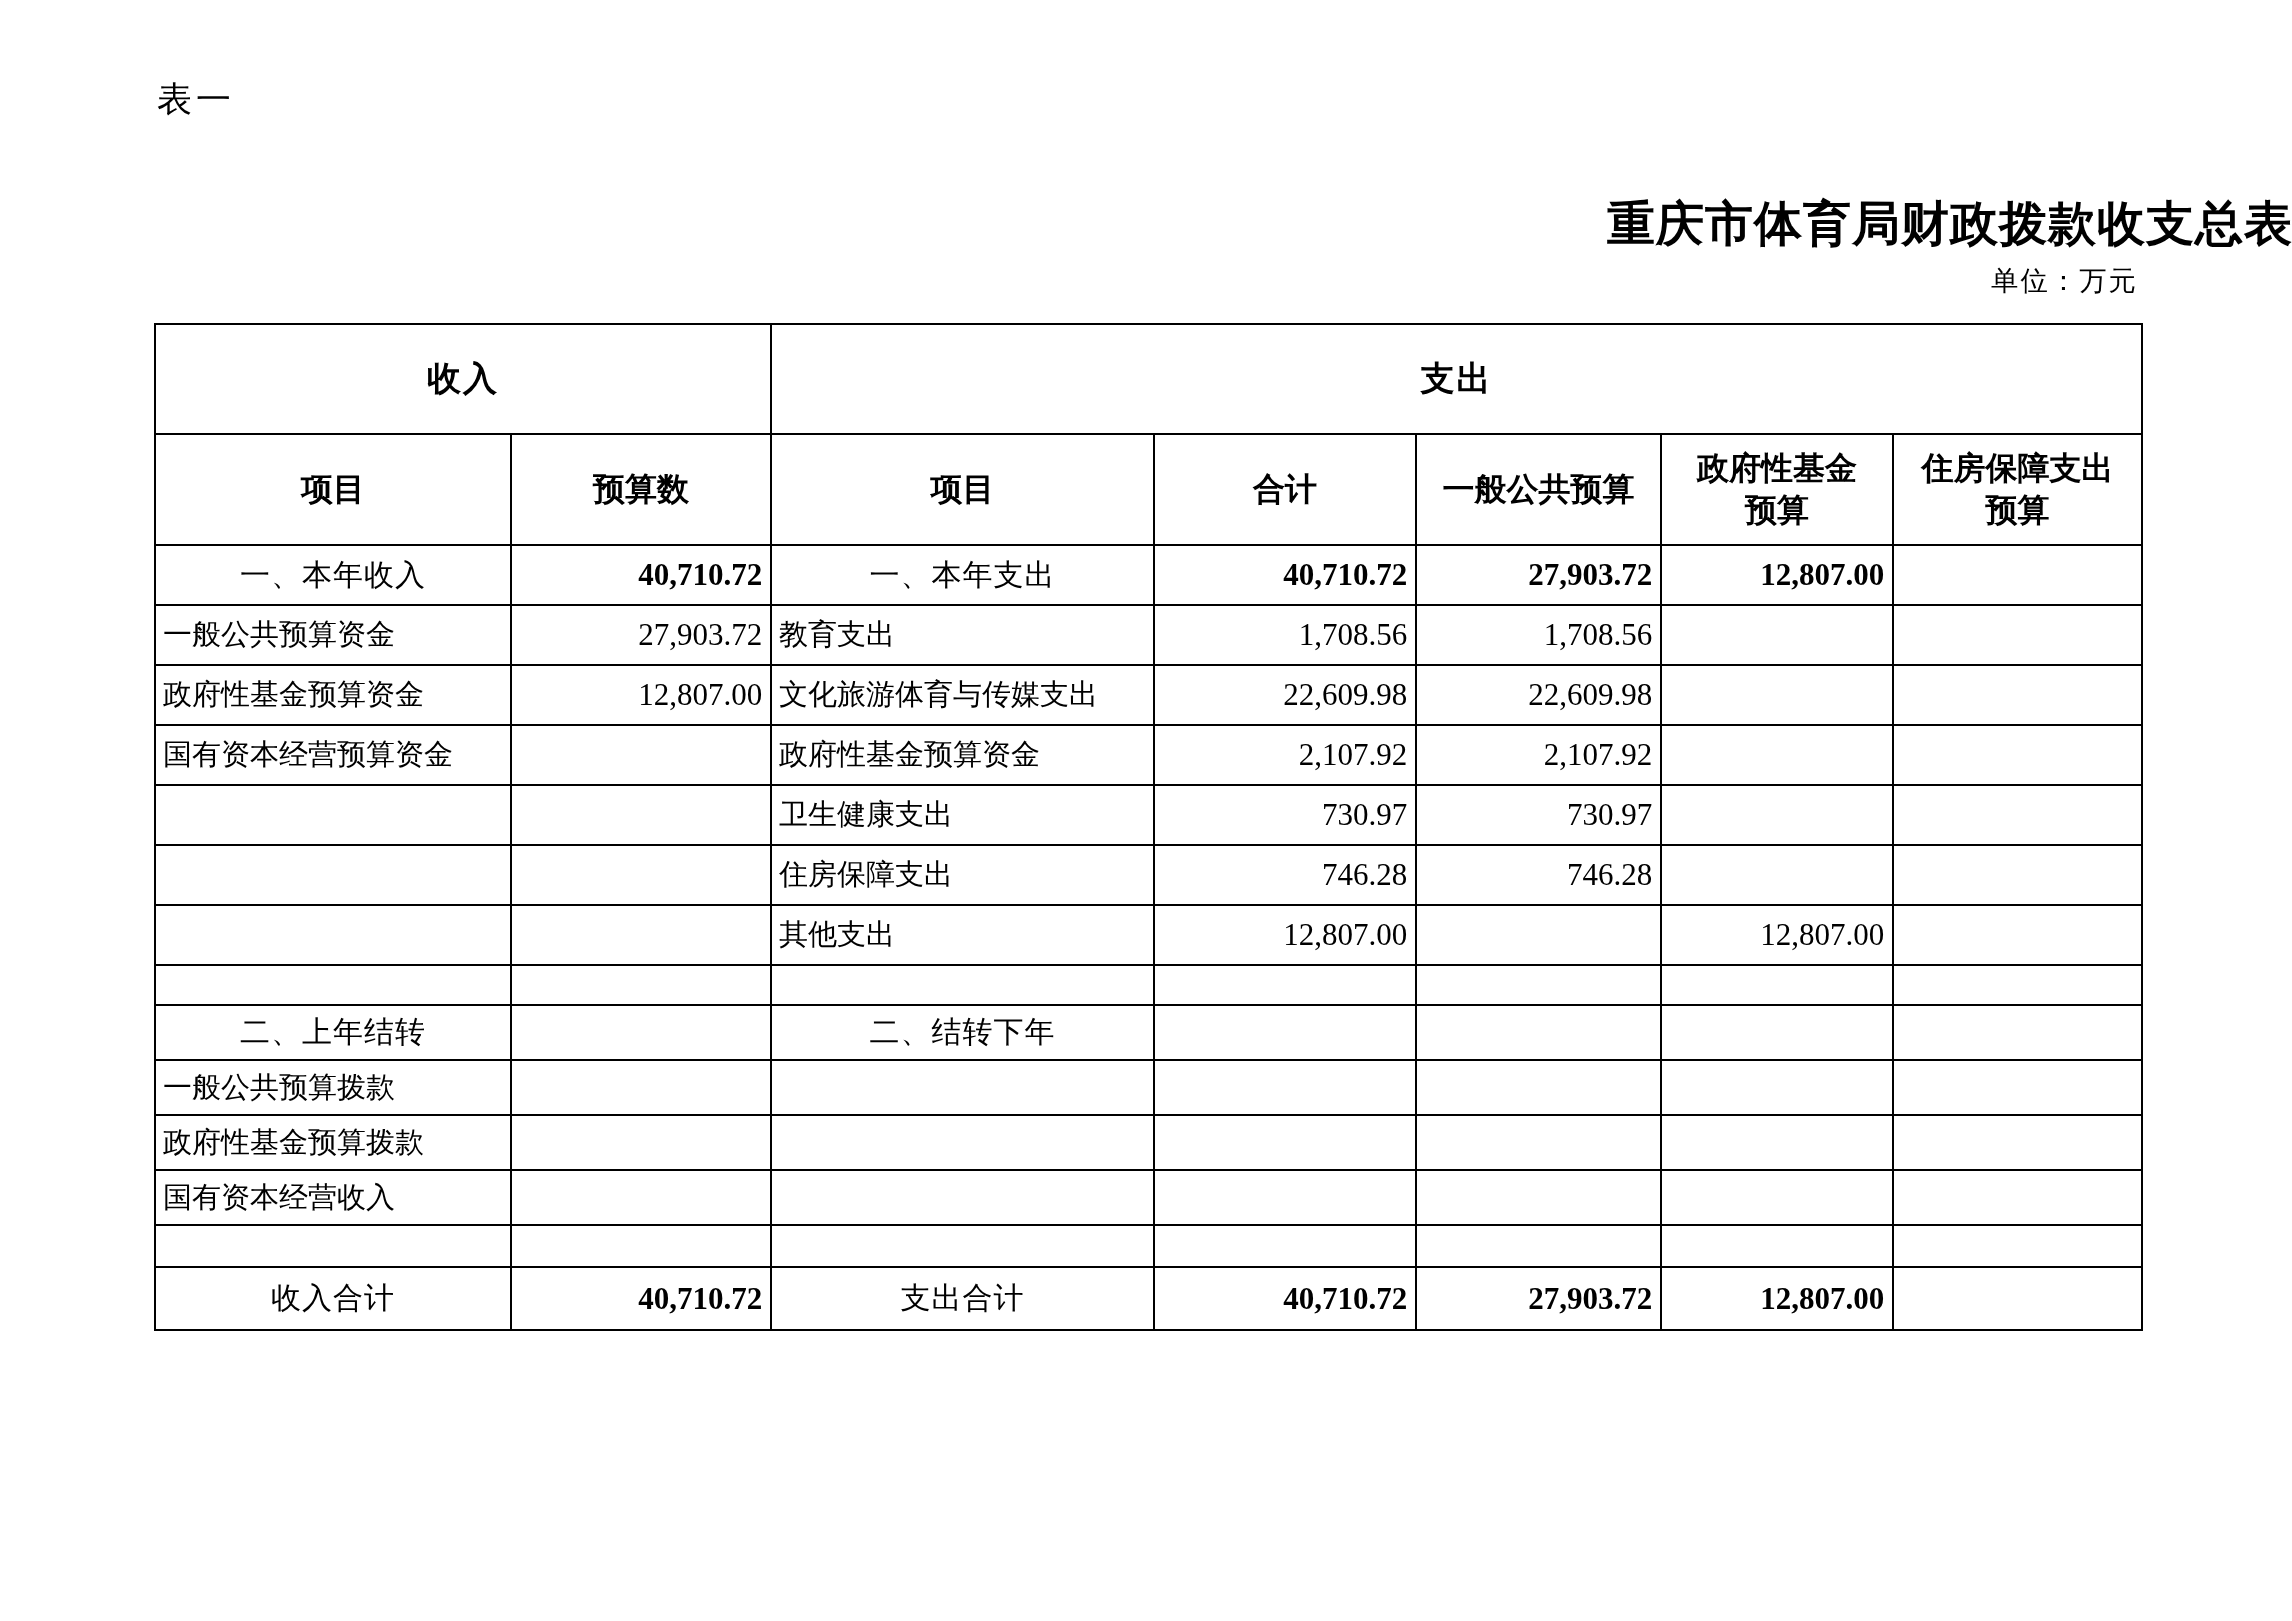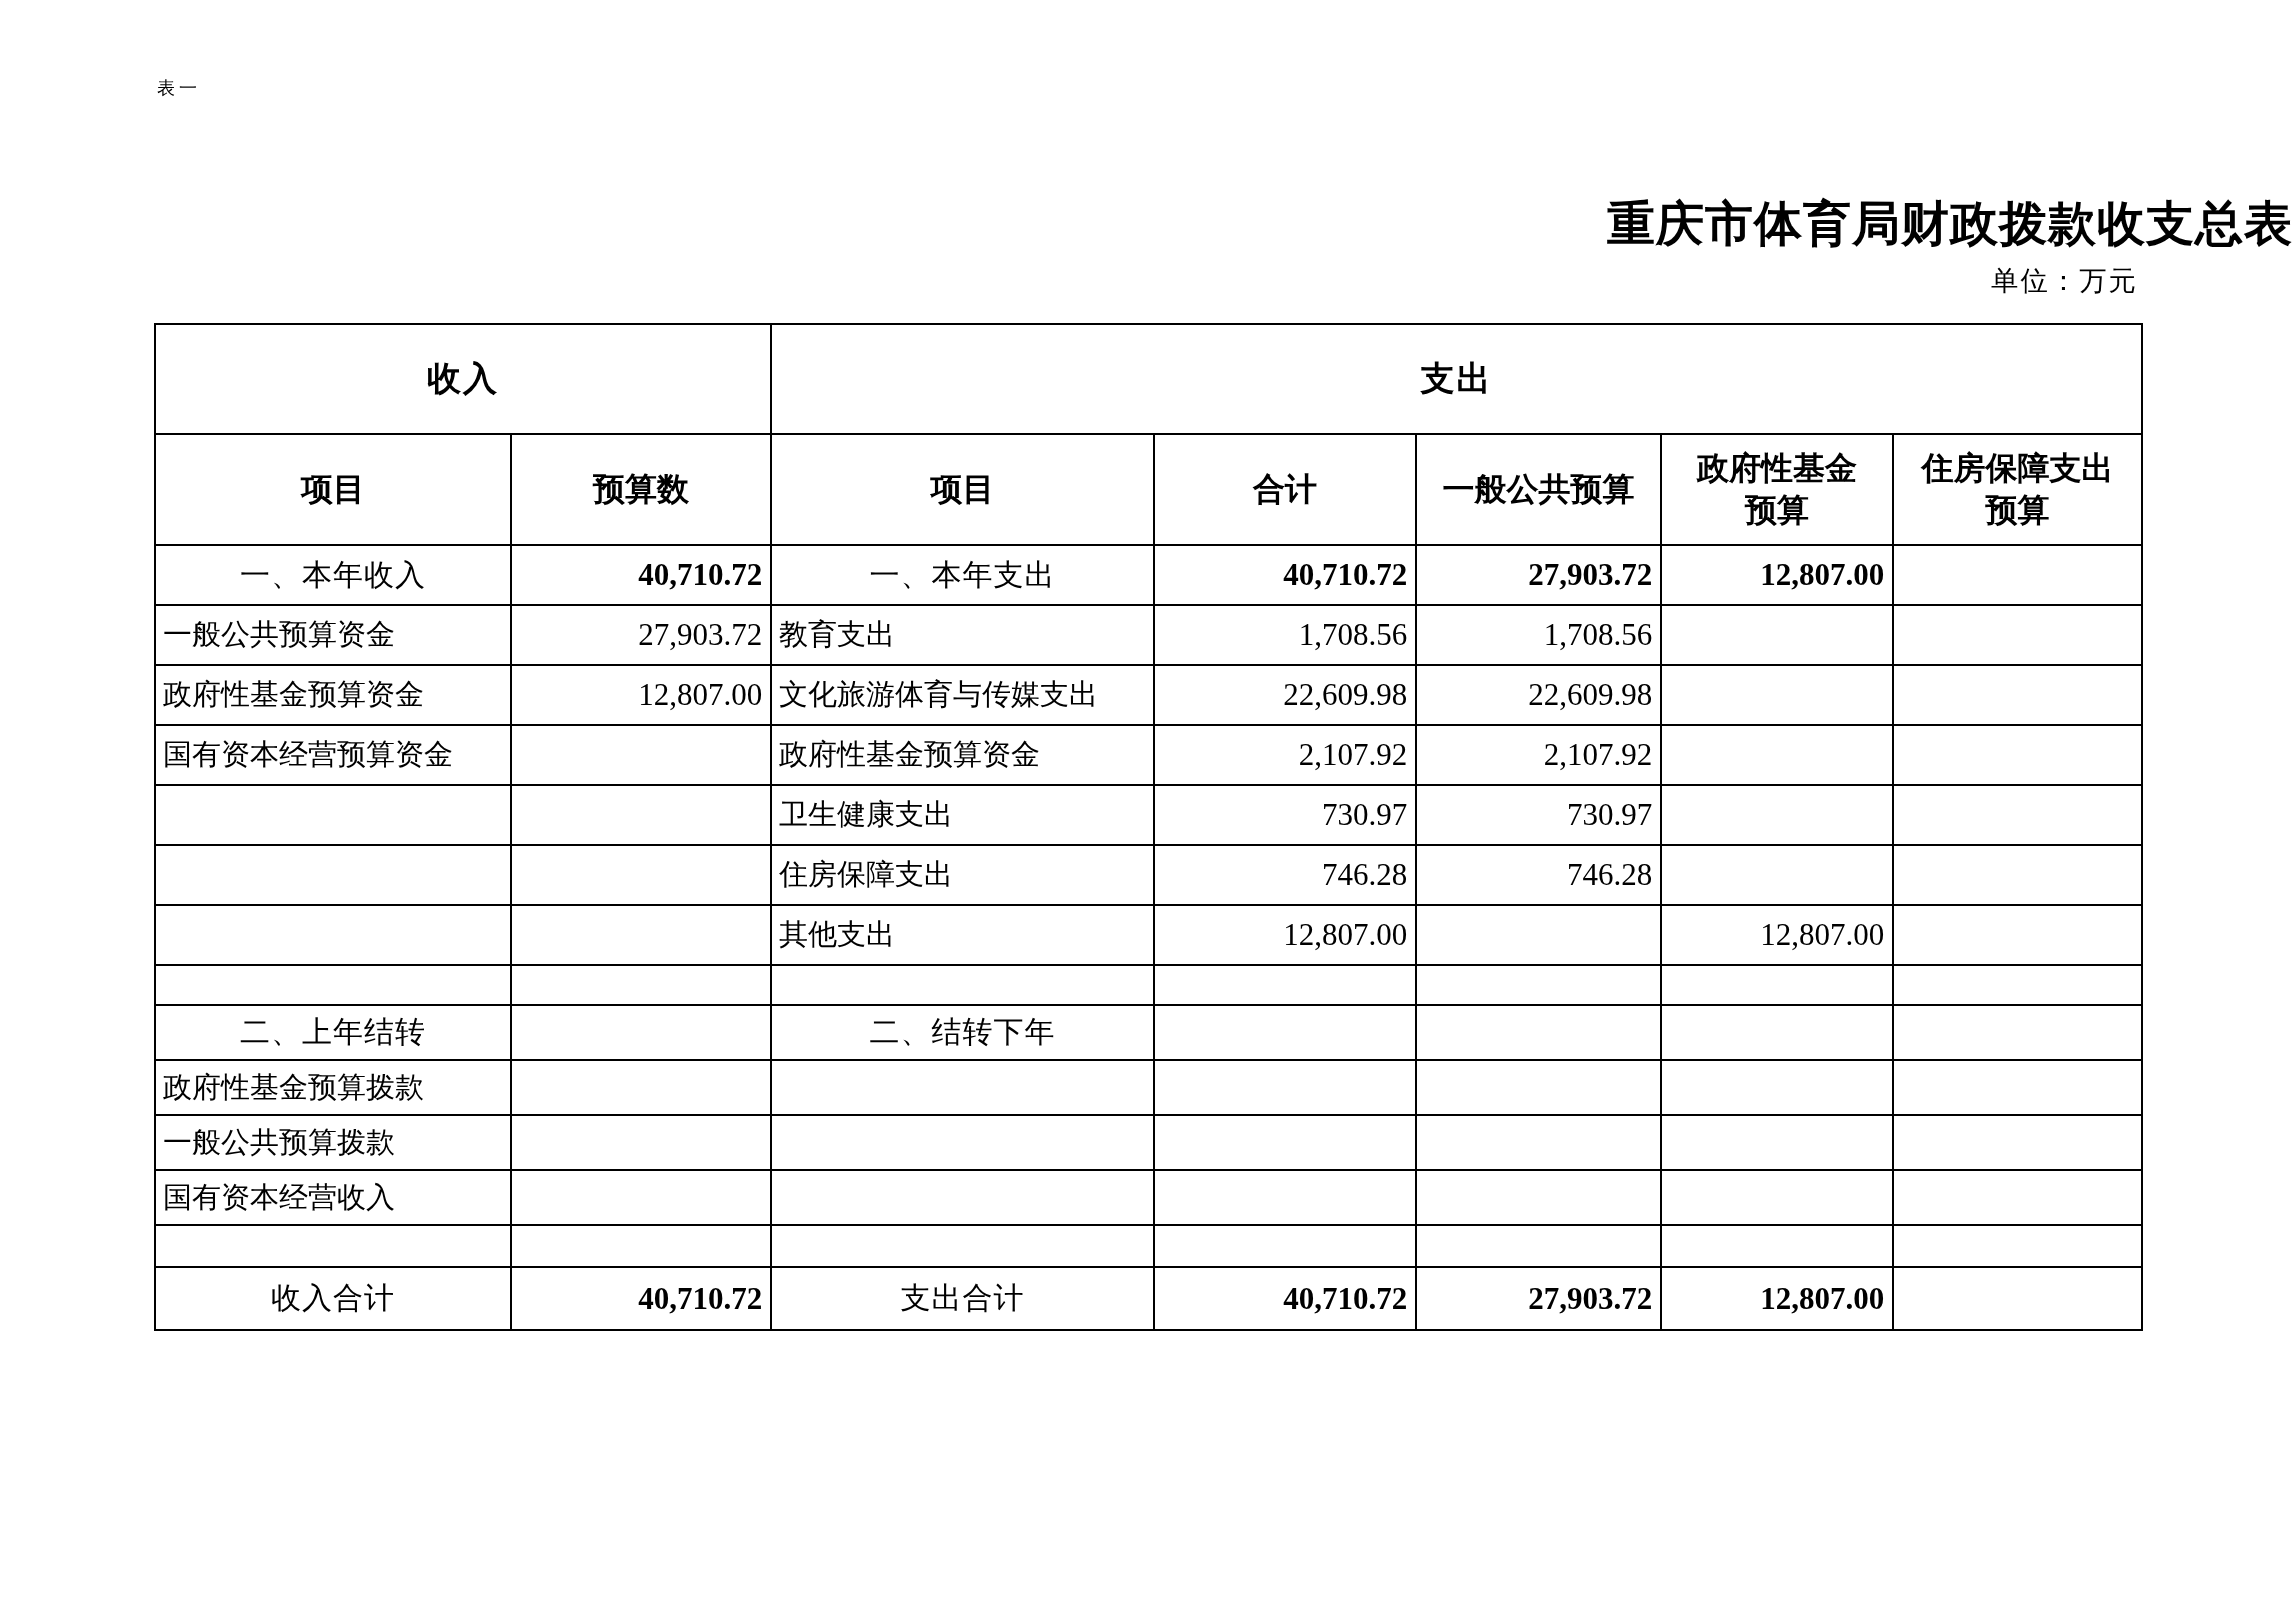--- a/index.html
+++ b/index.html
@@ -9,21 +9,21 @@
     width: 2293px;
     height: 1621px;
     font-family: "Liberation Serif", "DejaVu Serif", serif;
     color: #000;
     overflow: hidden;
   }
   .corner-label {
     position: absolute;
     left: 157px;
     top: 76px;
-    font-size: 18px;
+    font-size: 35px;
     letter-spacing: 3.9px;
   }
   .doc-title {
     position: absolute;
     left: 0;
     top: 192px;
     width: 100%;
     text-align: right;
     font-size: 48px;
     font-weight: bold;
@@ -196,30 +196,30 @@
       <tr>
         <td class="sec">二、上年结转</td>
         <td class="num b"></td>
         <td class="sec">二、结转下年</td>
         <td class="num b"></td>
         <td class="num b"></td>
         <td class="num b"></td>
         <td class="num b"></td>
       </tr>
       <tr>
+        <td class="lbl">一般公共预算拨款</td>
+        <td class="num"></td>
+        <td class="lbl"></td>
+        <td class="num"></td>
+        <td class="num"></td>
+        <td class="num"></td>
+        <td class="num"></td>
+      </tr>
+      <tr>
         <td class="lbl">政府性基金预算拨款</td>
-        <td class="num"></td>
-        <td class="lbl"></td>
-        <td class="num"></td>
-        <td class="num"></td>
-        <td class="num"></td>
-        <td class="num"></td>
-      </tr>
-      <tr>
-        <td class="lbl">一般公共预算拨款</td>
         <td class="num"></td>
         <td class="lbl"></td>
         <td class="num"></td>
         <td class="num"></td>
         <td class="num"></td>
         <td class="num"></td>
       </tr>
       <tr>
         <td class="lbl">国有资本经营收入</td>
         <td class="num"></td>

